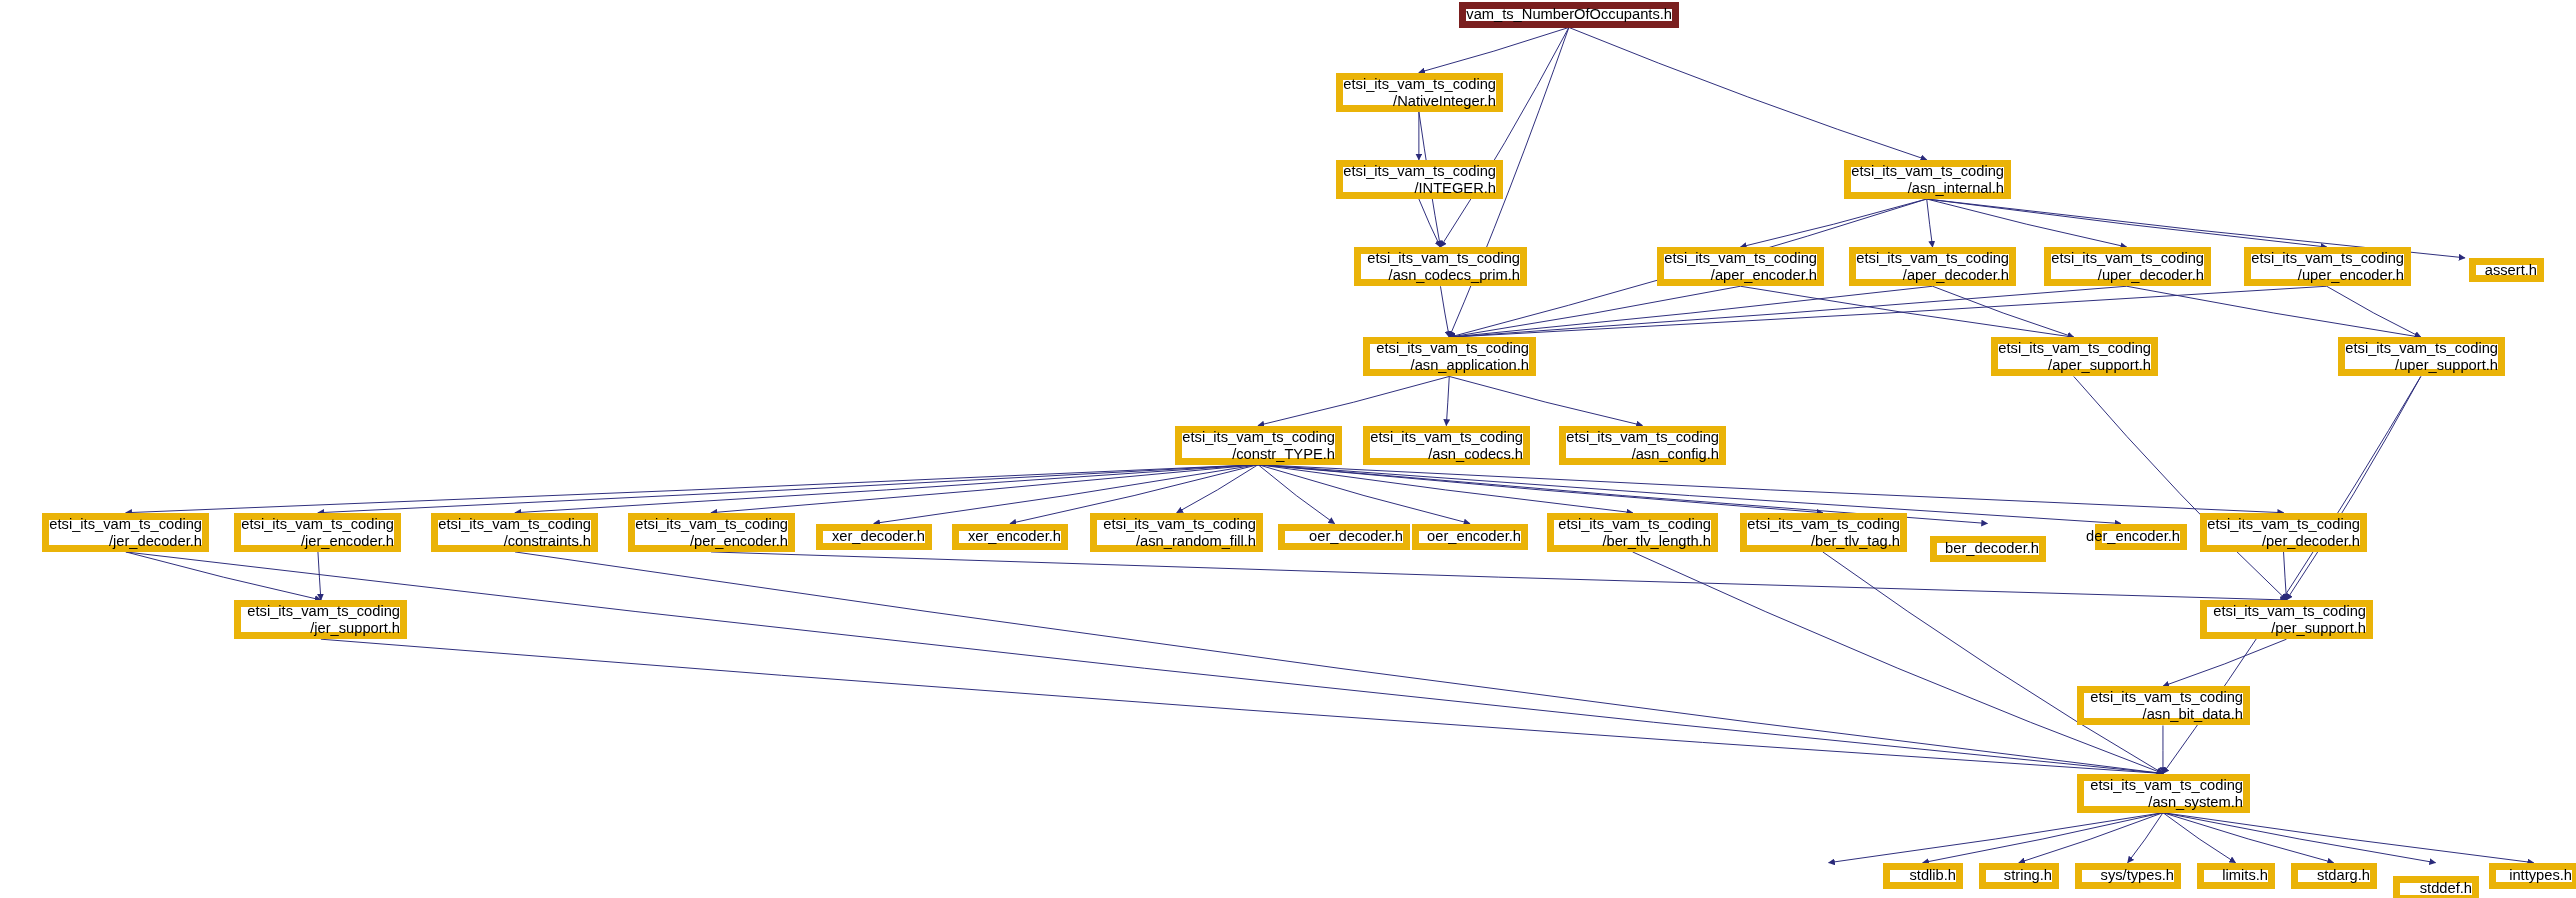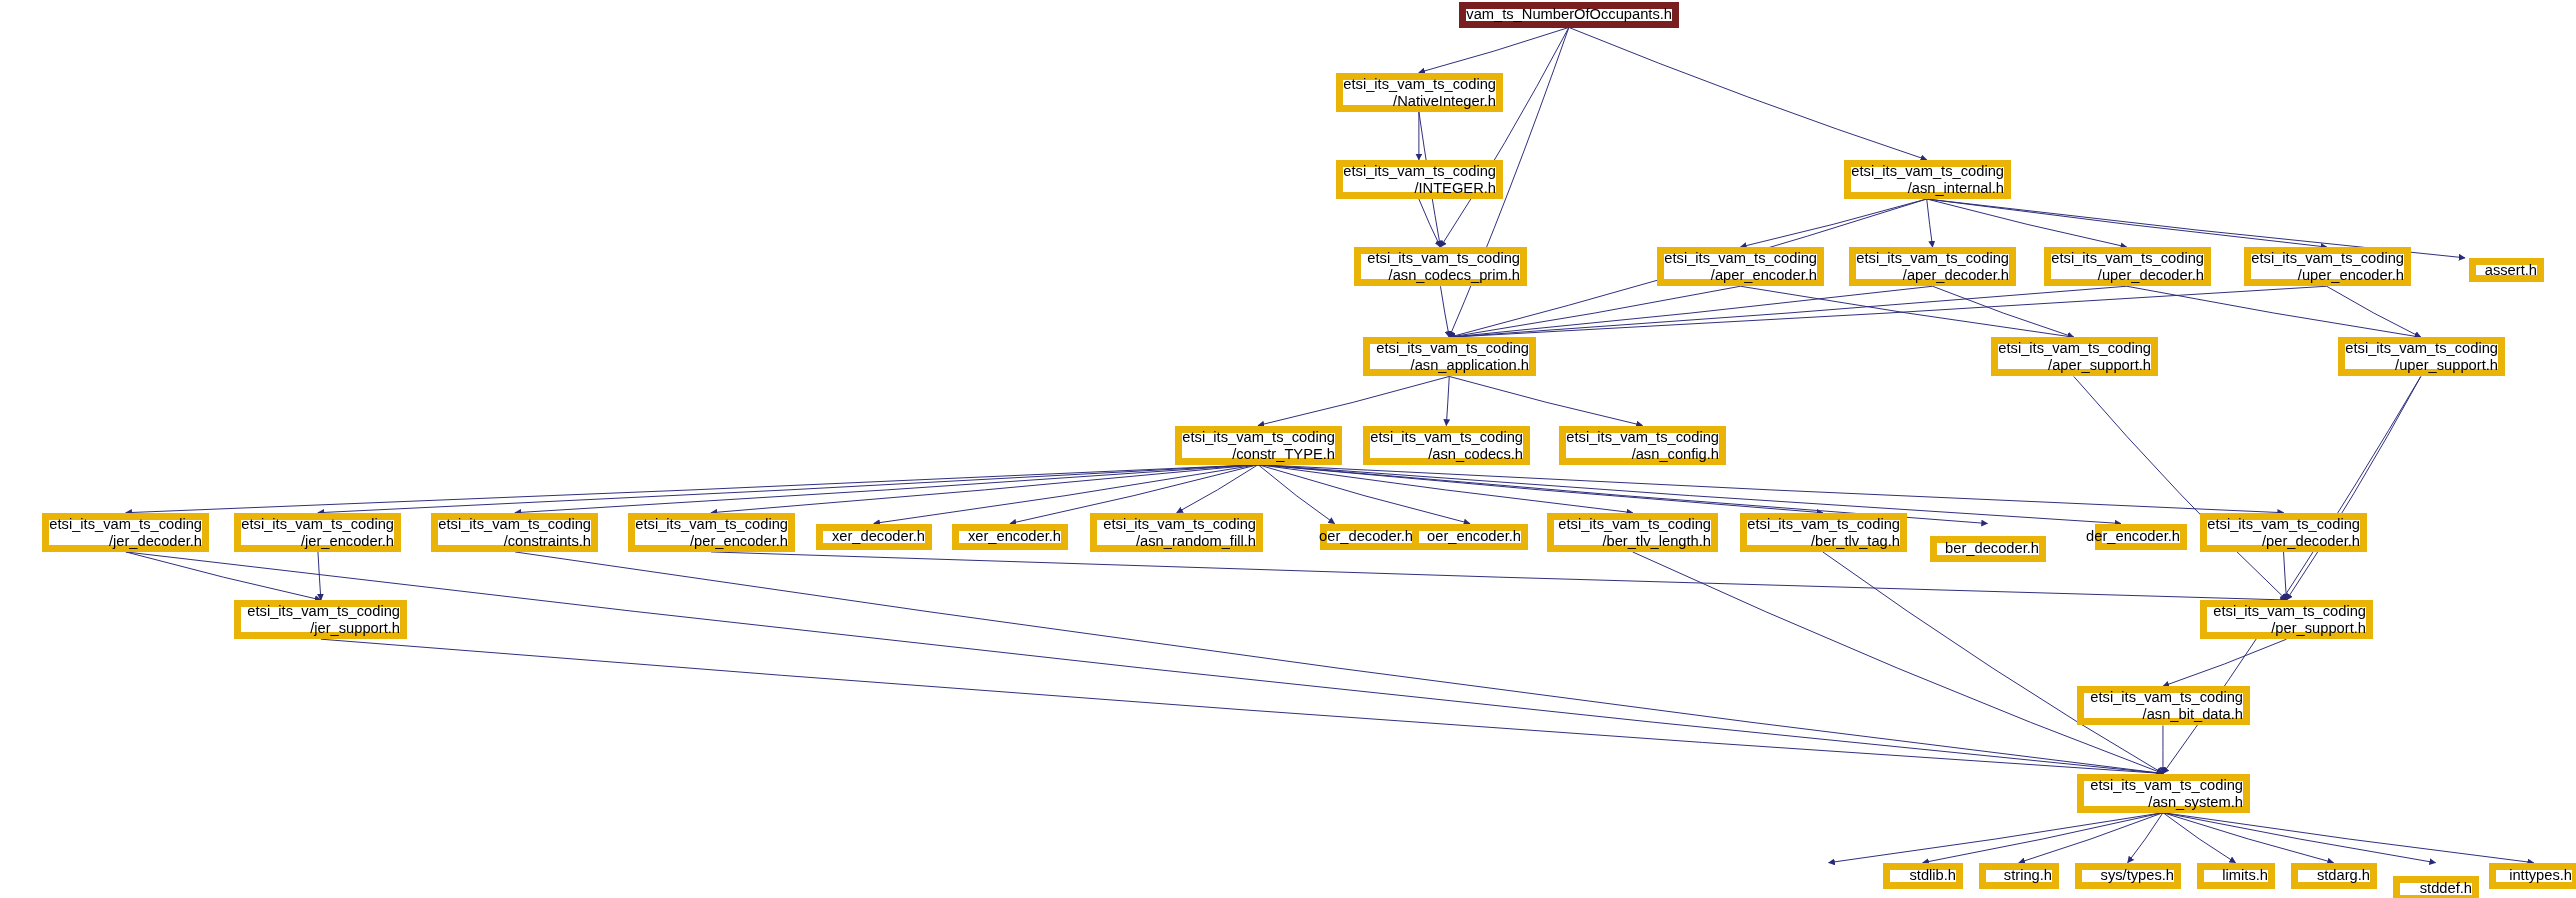--- a/index.html
+++ b/index.html
@@ -135,21 +135,21 @@
     <div class="node" style="left: 1175px; top: 426px; width: 167px; height: 39px;"><span class="ln">etsi_its_vam_ts_coding</span><span class="ln">/constr_TYPE.h</span></div>
     <div class="node" style="left: 1363px; top: 426px; width: 167px; height: 39px;"><span class="ln">etsi_its_vam_ts_coding</span><span class="ln">/asn_codecs.h</span></div>
     <div class="node" style="left: 1559px; top: 426px; width: 167px; height: 39px;"><span class="ln">etsi_its_vam_ts_coding</span><span class="ln">/asn_config.h</span></div>
     <div class="node" style="left: 42px; top: 513px; width: 167px; height: 39px;"><span class="ln">etsi_its_vam_ts_coding</span><span class="ln">/jer_decoder.h</span></div>
     <div class="node" style="left: 234px; top: 513px; width: 167px; height: 39px;"><span class="ln">etsi_its_vam_ts_coding</span><span class="ln">/jer_encoder.h</span></div>
     <div class="node" style="left: 431px; top: 513px; width: 167px; height: 39px;"><span class="ln">etsi_its_vam_ts_coding</span><span class="ln">/constraints.h</span></div>
     <div class="node" style="left: 628px; top: 513px; width: 167px; height: 39px;"><span class="ln">etsi_its_vam_ts_coding</span><span class="ln">/per_encoder.h</span></div>
     <div class="node" style="left: 816px; top: 524px; width: 116px; height: 25.5px;"><span class="ln">xer_decoder.h</span></div>
     <div class="node" style="left: 952px; top: 524px; width: 116px; height: 25.5px;"><span class="ln">xer_encoder.h</span></div>
     <div class="node" style="left: 1090px; top: 513px; width: 173px; height: 39px;"><span class="ln">etsi_its_vam_ts_coding</span><span class="ln">/asn_random_fill.h</span></div>
-    <div class="node" style="left: 1320px; top: 524px; width: 100px; height: 25.5px;"><span class="ln">oer_decoder.h</span></div>
+    <div class="node" style="left: 1278px; top: 524px; width: 132px; height: 25.5px;"><span class="ln">oer_decoder.h</span></div>
     <div class="node" style="left: 1412px; top: 524px; width: 116px; height: 25.5px; padding-left: 12px;"><span class="ln">oer_encoder.h</span></div>
     <div class="node" style="left: 1547px; top: 513px; width: 171px; height: 39px;"><span class="ln">etsi_its_vam_ts_coding</span><span class="ln">/ber_tlv_length.h</span></div>
     <div class="node" style="left: 1740px; top: 513px; width: 167px; height: 39px;"><span class="ln">etsi_its_vam_ts_coding</span><span class="ln">/ber_tlv_tag.h</span></div>
     <div class="node" style="left: 1930px; top: 536px; width: 116px; height: 25.5px;"><span class="ln">ber_decoder.h</span></div>
     <div class="node" style="left: 2063px; top: 524px; width: 92px; height: 25.5px; margin-left: 32px;"><span class="ln">der_encoder.h</span></div>
     <div class="node" style="left: 2200px; top: 513px; width: 167px; height: 39px;"><span class="ln">etsi_its_vam_ts_coding</span><span class="ln">/per_decoder.h</span></div>
     <div class="node" style="left: 234px; top: 600px; width: 173px; height: 39px;"><span class="ln">etsi_its_vam_ts_coding</span><span class="ln">/jer_support.h</span></div>
     <div class="node" style="left: 2200px; top: 600px; width: 173px; height: 39px;"><span class="ln">etsi_its_vam_ts_coding</span><span class="ln">/per_support.h</span></div>
     <div class="node" style="left: 2077px; top: 686px; width: 173px; height: 39px;"><span class="ln">etsi_its_vam_ts_coding</span><span class="ln">/asn_bit_data.h</span></div>
     <div class="node" style="left: 2077px; top: 774px; width: 173px; height: 39px;"><span class="ln">etsi_its_vam_ts_coding</span><span class="ln">/asn_system.h</span></div>

